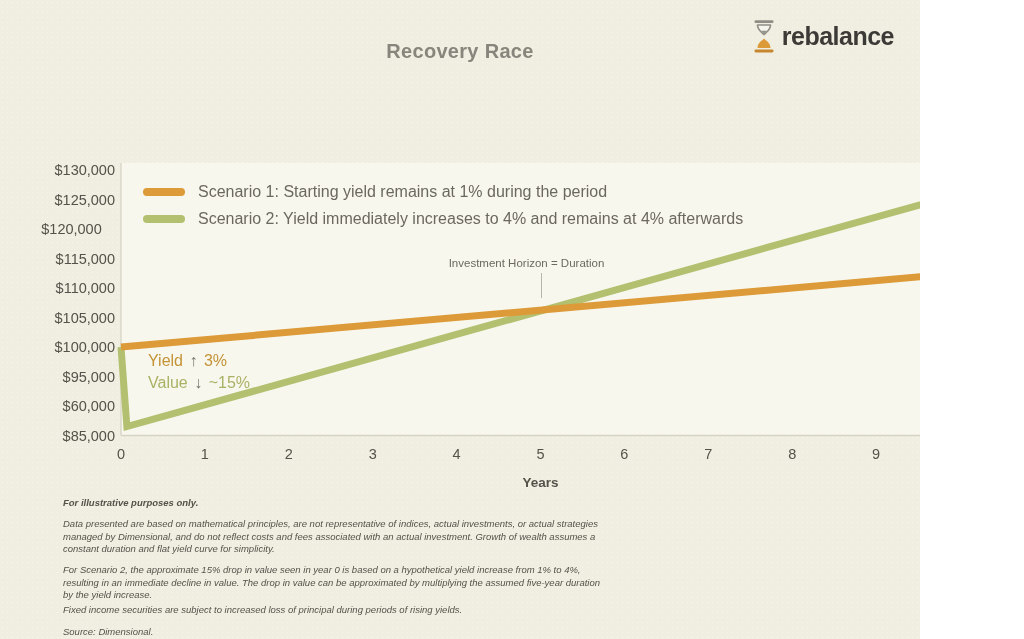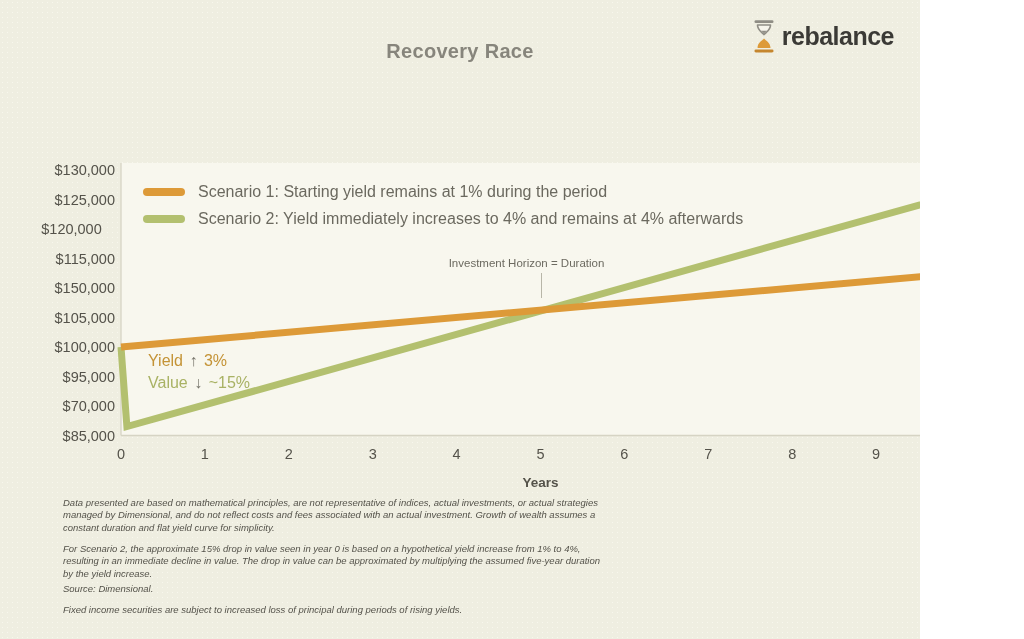--- a/index.html
+++ b/index.html
@@ -67,25 +67,25 @@
       <line x1="121" y1="435.5" x2="983" y2="435.5" stroke="#d6d4c4" stroke-width="1.3"></line>
       <polyline points="121.0,347.0 126.9,426.6 960.0,193.6" fill="none" stroke="#B3C06F" stroke-width="7" stroke-linejoin="miter" stroke-linecap="butt"></polyline>
       <polyline points="121.0,347.0 960.0,273.3" fill="none" stroke="#DD9A38" stroke-width="7" stroke-linejoin="miter" stroke-linecap="butt"></polyline>
     </svg>
 
   <div id="y-ticks">
       <div class="ytick" style="top: 162px;">$130,000</div>
       <div class="ytick" style="top: 191.5px;">$125,000</div>
       <div class="ytick" style="top: 221px; text-align: center;">$120,000</div>
       <div class="ytick" style="top: 250.5px;">$115,000</div>
-      <div class="ytick" style="top: 280px;">$150,000</div>
+      <div class="ytick" style="top: 280px;">$110,000</div>
       <div class="ytick" style="top: 309.5px;">$105,000</div>
       <div class="ytick" style="top: 339px;">$100,000</div>
       <div class="ytick" style="top: 368.5px;">$95,000</div>
-      <div class="ytick" style="top: 398px;">$70,000</div>
+      <div class="ytick" style="top: 398px;">$60,000</div>
       <div class="ytick" style="top: 427.5px;">$85,000</div>
     </div>
   <div id="x-ticks">
       <div class="xtick" style="left: 101px;">0</div>
       <div class="xtick" style="left: 184.9px;">1</div>
       <div class="xtick" style="left: 268.8px;">2</div>
       <div class="xtick" style="left: 352.7px;">3</div>
       <div class="xtick" style="left: 436.6px;">4</div>
       <div class="xtick" style="left: 520.5px;">5</div>
       <div class="xtick" style="left: 604.4px;">6</div>
@@ -117,19 +117,20 @@
       <span id="yield-value" style="color: rgb(196, 147, 54);">3%</span>
     </div>
     <div>
       <span id="value-label" style="color: rgb(169, 178, 100);">Value</span>
       <span class="arrow">↓</span>
       <span id="value-value" style="color: rgb(169, 178, 100);">~15%</span>
     </div>
   </div>
 
   <div class="footnotes">
+    <p class="fn-bold">For illustrative purposes only.</p>
     <p>Data presented are based on mathematical principles, are not representative of indices, actual investments, or actual strategies managed by Dimensional, and do not reflect costs and fees associated with an actual investment. Growth of wealth assumes a constant duration and flat yield curve for simplicity.</p>
     <p class="tight">For Scenario 2, the approximate 15% drop in value seen in year 0 is based on a hypothetical yield increase from 1% to 4%, resulting in an immediate decline in value. The drop in value can be approximated by multiplying the assumed five-year duration by the yield increase.</p>
+    <p>Fixed income securities are subject to increased loss of principal during periods of rising yields.</p>
     <p>Source: Dimensional.</p>
-    <p>Fixed income securities are subject to increased loss of principal during periods of rising yields.</p>
   </div>
 
 </div>
 
 </body></html>

